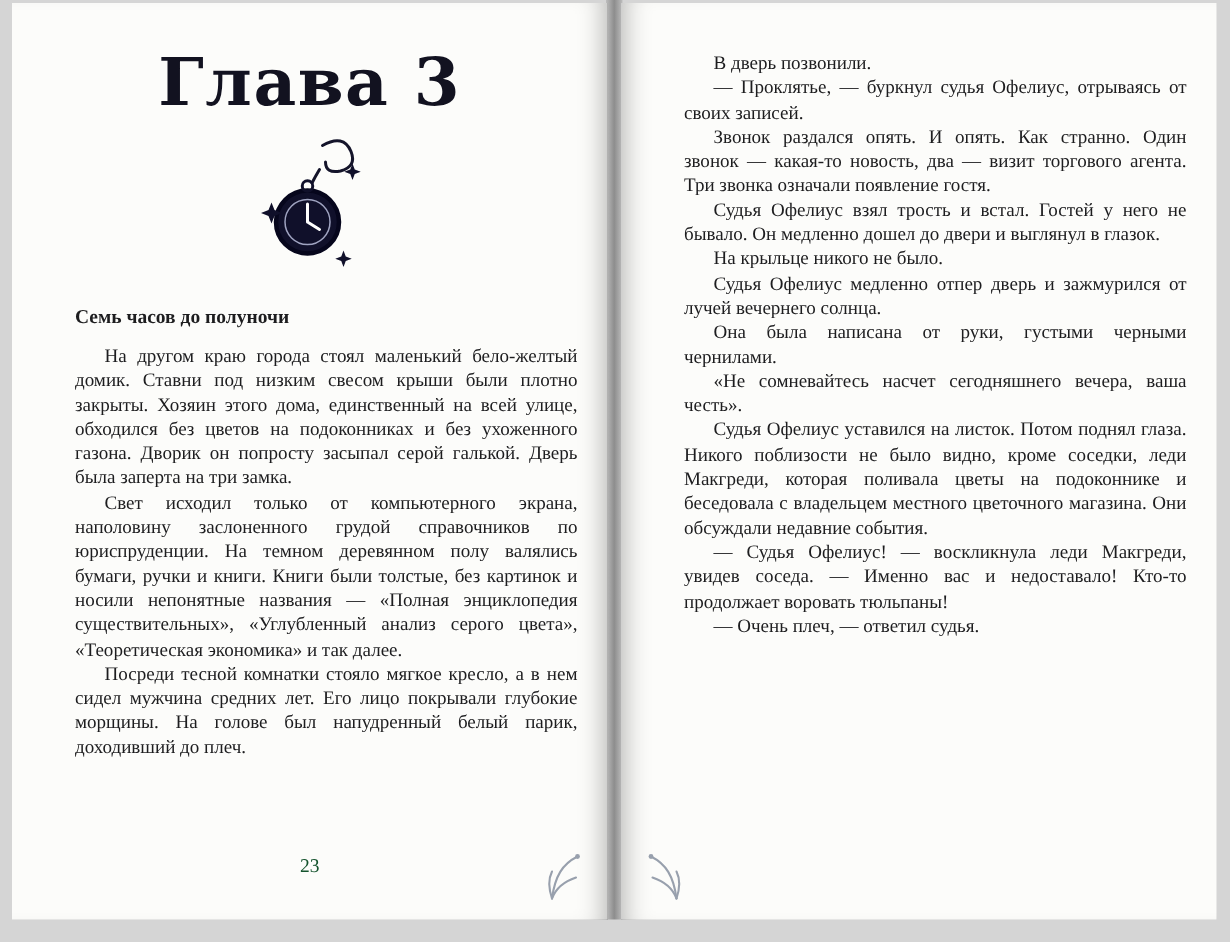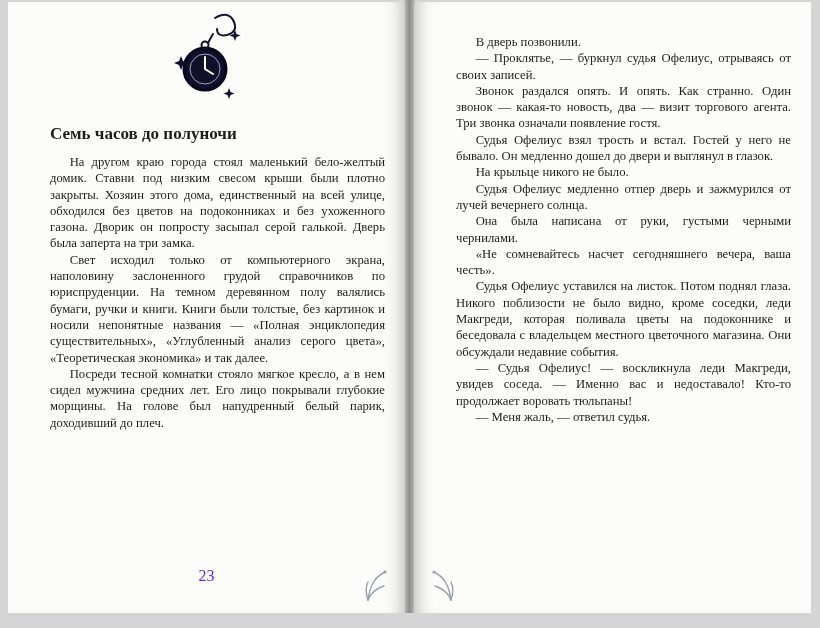--- a/index.html
+++ b/index.html
@@ -38,52 +38,53 @@
     color: #121220;
   }
   .illustration {
     text-align: center;
     margin: 4px 0 14px;
     height: 104px;
   }
   .text { padding: 0 20px 0 42px; }
   .page.right .text { padding-top: 32px; }
   .section-heading {
-    font-size: 17px;
+    font-size: 13px;
     font-weight: bold;
     margin: 14px 0 10px;
   }
   p.body {
     margin: 0;
     text-align: justify;
     text-indent: 1.55em;
     font-size: 12.7px;
     line-height: 16.3px;
     hyphens: auto;
     -webkit-hyphens: auto;
   }
   .pagenum {
     position: absolute;
     bottom: 28px;
     left: 0; width: 100%;
     text-align: center;
-    font-size: 16px;
-    color: #6d28d9;
+    font-size: 13px;
+    color: #14532d;
   }
   .flourish { position: absolute; bottom: 5px; }
   .page.left  .flourish { right: 14px; }
   .page.right .flourish { left: 14px; }
 </style>
 </head>
 <body>
 
 <div class="stage">
   <div class="gutter"></div>
 
   <div class="page left">
+    <h1 class="chapter-title">Глава 3</h1>
 
     <div class="illustration">
       <svg width="88" height="102" viewBox="0 0 88 102">
         <g fill="none" stroke="#14142a" stroke-width="2" stroke-linecap="round">
           <path d="M52 12 q14 -8 19 4 q4 10 -7 13 q-10 2 -10 -6"></path>
           <path d="M50 28 q-3 5 -5 9"></path>
         </g>
         <circle cx="42" cy="63" r="21" fill="#10102a"></circle>
         <circle cx="42" cy="63" r="21" fill="none" stroke="#06061c" stroke-width="3"></circle>
         <circle cx="42" cy="63" r="15" fill="none" stroke="#9fa3c0" stroke-width="1"></circle>
@@ -121,21 +122,21 @@
       <p class="body">В дверь позвонили.</p>
       <p class="body">— Проклятье, — буркнул судья Офелиус, отрываясь от своих записей.</p>
       <p class="body">Звонок раздался опять. И опять. Как странно. Один звонок — какая-то новость, два — визит торгового агента. Три звонка означали появление гостя.</p>
       <p class="body">Судья Офелиус взял трость и встал. Гостей у него не бывало. Он медленно дошел до двери и выглянул в глазок.</p>
       <p class="body">На крыльце никого не было.</p>
       <p class="body">Судья Офелиус медленно отпер дверь и зажмурился от лучей вечернего солнца.</p>
       <p class="body">Она была написана от руки, густыми черными чернилами.</p>
       <p class="body">«Не сомневайтесь насчет сегодняшнего вечера, ваша честь».</p>
       <p class="body">Судья Офелиус уставился на листок. Потом поднял глаза. Никого поблизости не было видно, кроме соседки, леди Макгреди, которая поливала цветы на подоконнике и беседовала с владельцем местного цветочного магазина. Они обсуждали недавние события.</p>
       <p class="body">— Судья Офелиус! — воскликнула леди Макгреди, увидев соседа. — Именно вас и недоставало! Кто-то продолжает воровать тюльпаны!</p>
-      <p class="body">— Меня жаль, — ответил судья.</p>
+      <p class="body">— Очень плеч, — ответил судья.</p>
     </div>
 
 
     <div class="flourish">
       <svg width="30" height="36" viewBox="0 0 30 36">
         <g fill="none" stroke="#98a0ad" stroke-width="1.4" stroke-linecap="round">
           <path d="M6 4 C16 9 21 17 23 32"></path>
           <path d="M23 32 C20 24 13 20 7 18"></path>
           <path d="M23 32 C25 26 26 20 23 14"></path>
         </g>

